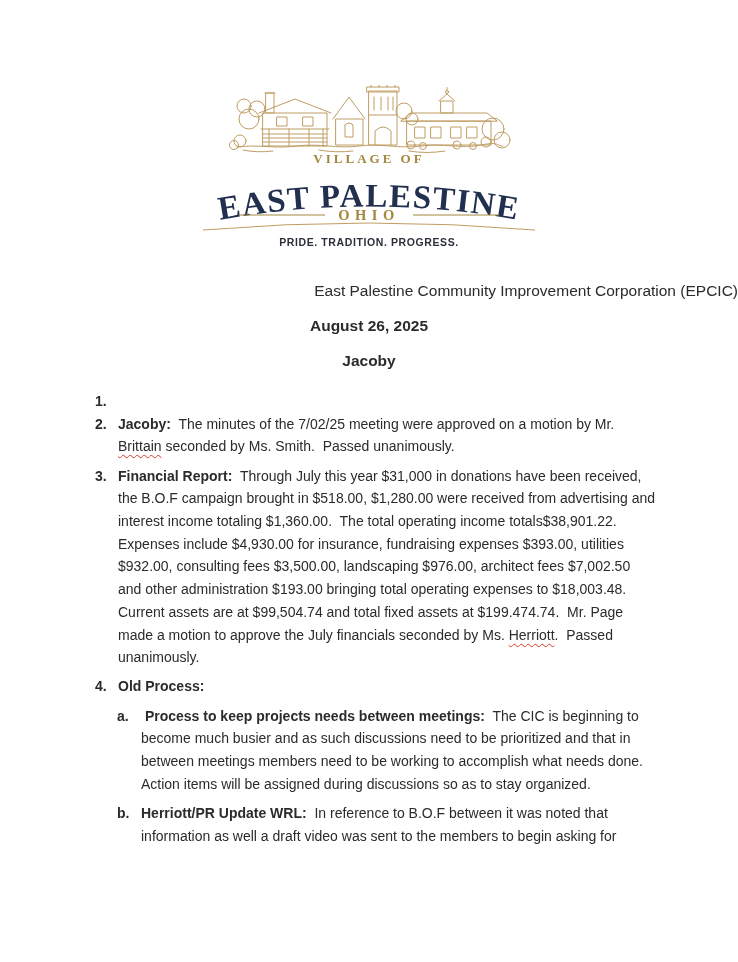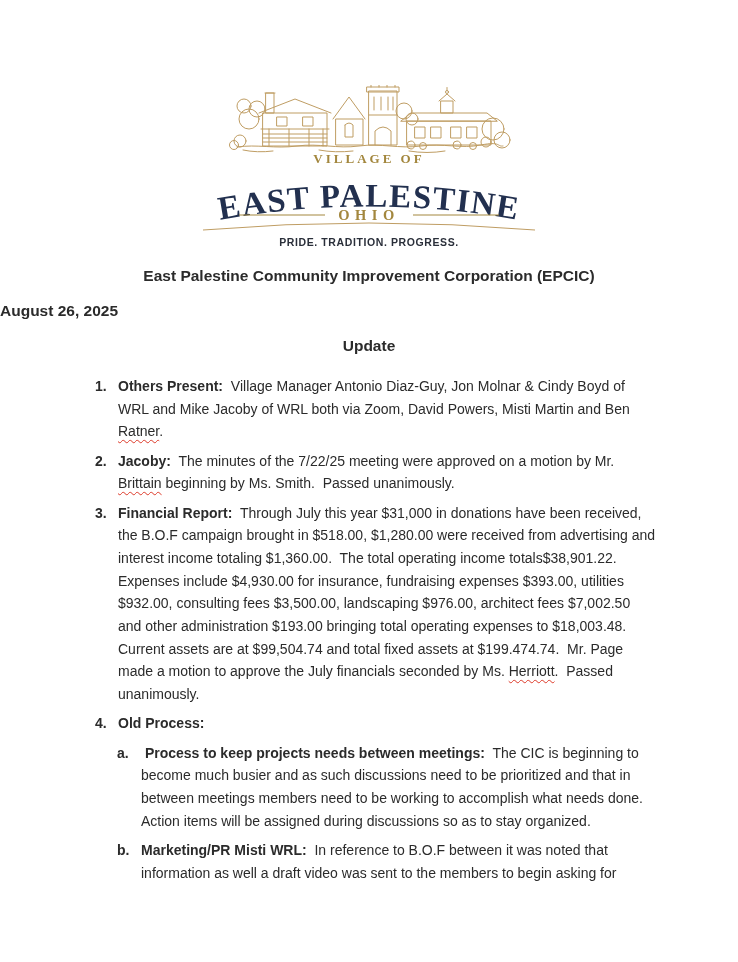--- a/index.html
+++ b/index.html
@@ -2,22 +2,22 @@
 <html><head>
 <meta charset="utf-8">
 <style>
   html,body{margin:0;padding:0;}
   body{
     width:738px;height:962px;background:#ffffff;
     font-family:"Liberation Sans",sans-serif;color:#2b2b2b;
     overflow:hidden;
   }
   .logo-wrap{width:340px;margin:85px auto 0;}
-  .doc-title{margin-top:15px;text-align:center;font-weight:bold;font-size:15.5px;line-height:16px;}
-  .doc-date{margin-top:19px;text-align:left;font-weight:bold;font-size:15.5px;line-height:16px;}
+  .doc-title{margin-top:30px;text-align:right;font-weight:normal;font-size:15.5px;line-height:16px;}
+  .doc-date{margin-top:19px;text-align:center;font-weight:bold;font-size:15.5px;line-height:16px;}
   .doc-type{margin-top:19px;text-align:center;font-weight:bold;font-size:15.5px;line-height:16px;}
   .list{margin:21px 83px 0 95px;font-size:14px;line-height:22.7px;}
   .item{display:flex;}
   .item.sub{margin-left:22px;}
   .marker{flex:none;width:23px;font-weight:bold;}
   .item.sub .marker{width:24px;}
   .body{flex:1;min-width:0;}
   .para{margin:0 0 6.5px;white-space:pre-wrap;}
   .b{font-weight:bold;}
   .sq{
@@ -105,33 +105,32 @@
     <text x="170" y="135" text-anchor="middle" font-size="14.5" font-weight="600" letter-spacing="5.5" fill="#a3873e">OHIO</text>
 
     <path d="M4,145 Q 170,131 336,145" stroke-width="1" fill="none" stroke="#bf9d63"></path>
 
     <text class="tagline" x="170" y="161" text-anchor="middle" font-size="10.5" font-weight="bold" letter-spacing="0.6" fill="#2a2f3a">PRIDE. TRADITION. PROGRESS.</text>
   </svg>
 </div>
 
 <div class="doc-title">East Palestine Community Improvement Corporation (EPCIC)</div>
 <div class="doc-date">August 26, 2025</div>
-<div class="doc-type">Update</div>
+<div class="doc-type">Jacoby</div>
 
 <div class="list">
     <div class="item">
       <div class="marker">1.</div>
       <div class="body">
-        <p class="para"><span class="b">Others Present:</span><span>  Village Manager Antonio Diaz-Guy, Jon Molnar &amp; Cindy Boyd of WRL and Mike Jacoby of WRL both via Zoom, David Powers, Misti Martin and Ben </span><span class="sq">Ratner</span><span>.</span></p>
       </div>
     </div>
     <div class="item">
       <div class="marker">2.</div>
       <div class="body">
-        <p class="para"><span class="b">Jacoby:</span><span>  The minutes of the 7/22/25 meeting were approved on a motion by Mr. </span><span class="sq">Brittain</span><span> beginning by Ms. Smith.  Passed unanimously.</span></p>
+        <p class="para"><span class="b">Jacoby:</span><span>  The minutes of the 7/02/25 meeting were approved on a motion by Mr. </span><span class="sq">Brittain</span><span> seconded by Ms. Smith.  Passed unanimously.</span></p>
       </div>
     </div>
     <div class="item">
       <div class="marker">3.</div>
       <div class="body">
         <p class="para"><span class="b">Financial Report:</span><span>  Through July this year $31,000 in donations have been received, the B.O.F campaign brought in $518.00, $1,280.00 were received from advertising and interest income totaling $1,360.00.  The total operating income totals$38,901.22.  Expenses include $4,930.00 for insurance, fundraising expenses $393.00, utilities $932.00, consulting fees $3,500.00, landscaping $976.00, architect fees $7,002.50 and other administration $193.00 bringing total operating expenses to $18,003.48.  Current assets are at $99,504.74 and total fixed assets at $199.474.74.  Mr. Page made a motion to approve the July financials seconded by Ms. </span><span class="sq">Herriott</span><span>.  Passed unanimously.</span></p>
       </div>
     </div>
     <div class="item">
       <div class="marker">4.</div>
@@ -141,16 +140,16 @@
     </div>
     <div class="item sub">
       <div class="marker">a.</div>
       <div class="body">
         <p class="para"><span class="b"> Process to keep projects needs between meetings:</span><span>  The CIC is beginning to become much busier and as such discussions need to be prioritized and that in between meetings members need to be working to accomplish what needs done.  Action items will be assigned during discussions so as to stay organized.</span></p>
       </div>
     </div>
     <div class="item sub">
       <div class="marker">b.</div>
       <div class="body">
-        <p class="para"><span class="b">Marketing/PR Misti WRL:</span><span>  In reference to B.O.F between it was noted that information as well a draft video was sent to the members to begin asking for</span></p>
+        <p class="para"><span class="b">Herriott/PR Update WRL:</span><span>  In reference to B.O.F between it was noted that information as well a draft video was sent to the members to begin asking for</span></p>
       </div>
     </div>
   </div>
 
 </body></html>

